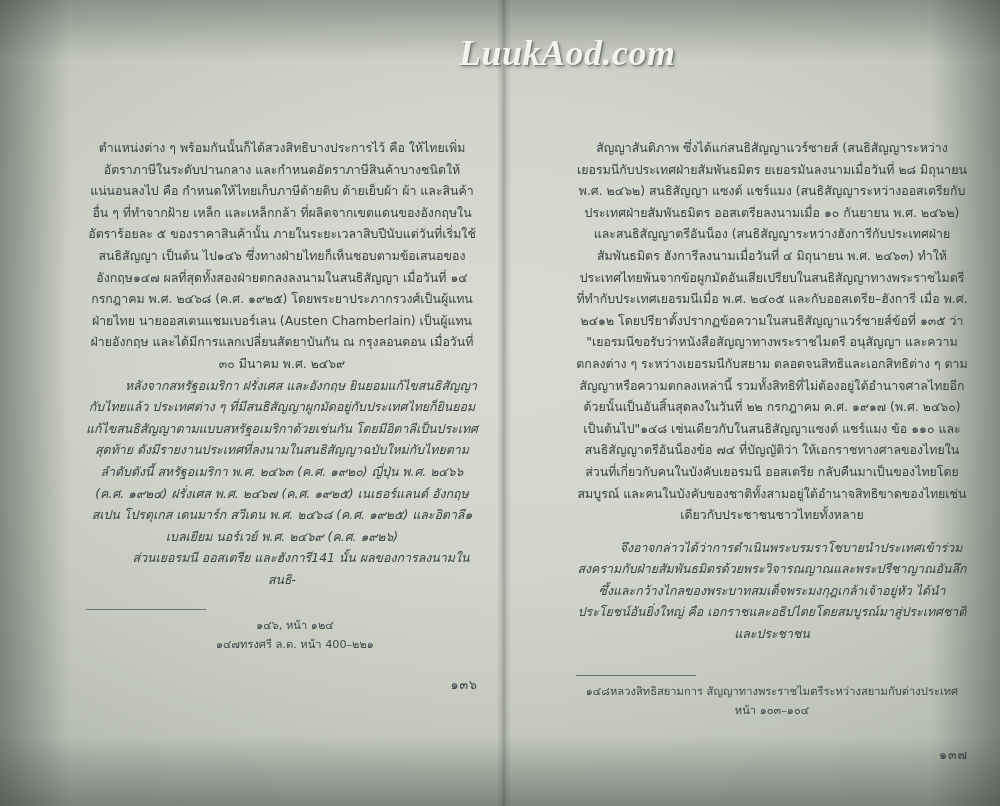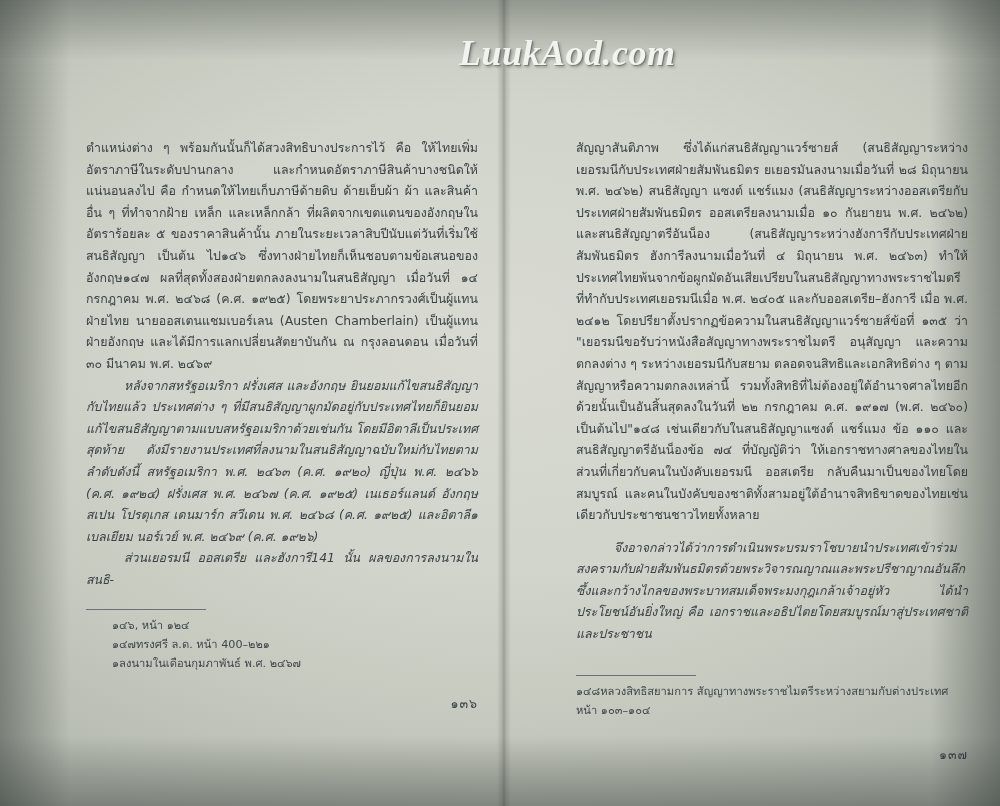--- a/index.html
+++ b/index.html
@@ -75,20 +75,21 @@
     font-size: 12.4px;
     line-height: 21.6px;
     text-align: justify;
     margin-top: 17px;
   }
   .col.left  { left: 86px; }
   .col.right { left: 576px; }
 
   .col p {
     margin: 0;
+    text-align: center;
   }
   .col p.indent {
     text-indent: 38px;
     font-style: italic;
   }
   .spacer-sm { height: 11px; }
   .spacer-md { height: 22px; }
 
   .footnotes {
     font-size: 11.2px;
@@ -142,21 +143,20 @@
     <p class="body">ตำแหน่งต่าง ๆ พร้อมกันนั้นก็ได้สวงสิทธิบางประการไว้ คือ ให้ไทยเพิ่มอัตราภาษีในระดับปานกลาง และกำหนดอัตราภาษีสินค้าบางชนิดให้แน่นอนลงไป คือ กำหนดให้ไทยเก็บภาษีด้ายดิบ ด้ายเย็บผ้า ผ้า และสินค้าอื่น ๆ ที่ทำจากฝ้าย เหล็ก และเหล็กกล้า ที่ผลิตจากเขตแดนของอังกฤษในอัตราร้อยละ ๕ ของราคาสินค้านั้น ภายในระยะเวลาสิบปีนับแต่วันที่เริ่มใช้สนธิสัญญา เป็นต้น ไป๑๔๖ ซึ่งทางฝ่ายไทยก็เห็นชอบตามข้อเสนอของอังกฤษ๑๔๗ ผลที่สุดทั้งสองฝ่ายตกลงลงนามในสนธิสัญญา เมื่อวันที่ ๑๔ กรกฎาคม พ.ศ. ๒๔๖๘ (ค.ศ. ๑๙๒๕) โดยพระยาประภากรวงศ์เป็นผู้แทนฝ่ายไทย นายออสเตนแชมเบอร์เลน (Austen Chamberlain) เป็นผู้แทนฝ่ายอังกฤษ และได้มีการแลกเปลี่ยนสัตยาบันกัน ณ กรุงลอนดอน เมื่อวันที่ ๓๐ มีนาคม พ.ศ. ๒๔๖๙</p>
     <p class="body indent">หลังจากสหรัฐอเมริกา ฝรั่งเศส และอังกฤษ ยินยอมแก้ไขสนธิสัญญากับไทยแล้ว ประเทศต่าง ๆ ที่มีสนธิสัญญาผูกมัดอยู่กับประเทศไทยก็ยินยอมแก้ไขสนธิสัญญาตามแบบสหรัฐอเมริกาด้วยเช่นกัน โดยมีอิตาลีเป็นประเทศสุดท้าย ดังมีรายงานประเทศที่ลงนามในสนธิสัญญาฉบับใหม่กับไทยตามลำดับดังนี้ สหรัฐอเมริกา พ.ศ. ๒๔๖๓ (ค.ศ. ๑๙๒๐) ญี่ปุ่น พ.ศ. ๒๔๖๖ (ค.ศ. ๑๙๒๔) ฝรั่งเศส พ.ศ. ๒๔๖๗ (ค.ศ. ๑๙๒๕) เนเธอร์แลนด์ อังกฤษ สเปน โปรตุเกส เดนมาร์ก สวีเดน พ.ศ. ๒๔๖๘ (ค.ศ. ๑๙๒๕) และอิตาลี๑ เบลเยียม นอร์เวย์ พ.ศ. ๒๔๖๙ (ค.ศ. ๑๙๒๖)</p>
     <p class="body indent">ส่วนเยอรมนี ออสเตรีย และฮังการี141 นั้น ผลของการลงนามในสนธิ-</p>
 
     <div class="spacer-sm"></div>
     <div class="rule"></div>
 
     <div class="footnotes">
       <p class="fn">๑๔๖, หน้า ๑๒๔</p>
       <p class="fn">๑๔๗ทรงศรี ล.ด. หน้า 400–๒๒๑</p>
-      <p class="fn">๑ลงนามในเดือนกุมภาพันธ์ พ.ศ. ๒๔๖๗</p>
     </div>
 
     <div class="folio left-folio">๑๓๖</div>
   </div>
 
   <div class="col right">
     <p class="body">สัญญาสันติภาพ ซึ่งได้แก่สนธิสัญญาแวร์ซายส์ (สนธิสัญญาระหว่างเยอรมนีกับประเทศฝ่ายสัมพันธมิตร ยเยอรมันลงนามเมื่อวันที่ ๒๘ มิถุนายน พ.ศ. ๒๔๖๒) สนธิสัญญา แซงต์ แชร์แมง (สนธิสัญญาระหว่างออสเตรียกับประเทศฝ่ายสัมพันธมิตร ออสเตรียลงนามเมื่อ ๑๐ กันยายน พ.ศ. ๒๔๖๒) และสนธิสัญญาตรีอันน็อง (สนธิสัญญาระหว่างฮังการีกับประเทศฝ่ายสัมพันธมิตร ฮังการีลงนามเมื่อวันที่ ๔ มิถุนายน พ.ศ. ๒๔๖๓) ทำให้ประเทศไทยพ้นจากข้อผูกมัดอันเสียเปรียบในสนธิสัญญาทางพระราชไมตรีที่ทำกับประเทศเยอรมนีเมื่อ พ.ศ. ๒๔๐๕ และกับออสเตรีย–ฮังการี เมื่อ พ.ศ. ๒๔๑๒ โดยปรียาตั้งปรากฏข้อความในสนธิสัญญาแวร์ซายส์ข้อที่ ๑๓๕ ว่า "เยอรมนีขอรับว่าหนังสือสัญญาทางพระราชไมตรี อนุสัญญา และความตกลงต่าง ๆ ระหว่างเยอรมนีกับสยาม ตลอดจนสิทธิและเอกสิทธิต่าง ๆ ตามสัญญาหรือความตกลงเหล่านี้ รวมทั้งสิทธิที่ไม่ต้องอยู่ใต้อำนาจศาลไทยอีกด้วยนั้นเป็นอันสิ้นสุดลงในวันที่ ๒๒ กรกฎาคม ค.ศ. ๑๙๑๗ (พ.ศ. ๒๔๖๐) เป็นต้นไป"๑๔๘ เช่นเดียวกับในสนธิสัญญาแซงต์ แชร์แมง ข้อ ๑๑๐ และสนธิสัญญาตรีอันน็องข้อ ๗๔ ที่บัญญัติว่า ให้เอกราชทางศาลของไทยในส่วนที่เกี่ยวกับคนในบังคับเยอรมนี ออสเตรีย กลับคืนมาเป็นของไทยโดยสมบูรณ์ และคนในบังคับของชาติทั้งสามอยู่ใต้อำนาจสิทธิขาดของไทยเช่นเดียวกับประชาชนชาวไทยทั้งหลาย</p>
     <div class="spacer-sm"></div>
     <p class="body indent">จึงอาจกล่าวได้ว่าการดำเนินพระบรมราโชบายนำประเทศเข้าร่วมสงครามกับฝ่ายสัมพันธมิตรด้วยพระวิจารณญาณและพระปรีชาญาณอันลึกซึ้งและกว้างไกลของพระบาทสมเด็จพระมงกุฎเกล้าเจ้าอยู่หัว ได้นำประโยชน์อันยิ่งใหญ่ คือ เอกราชและอธิปไตยโดยสมบูรณ์มาสู่ประเทศชาติและประชาชน</p>
 

